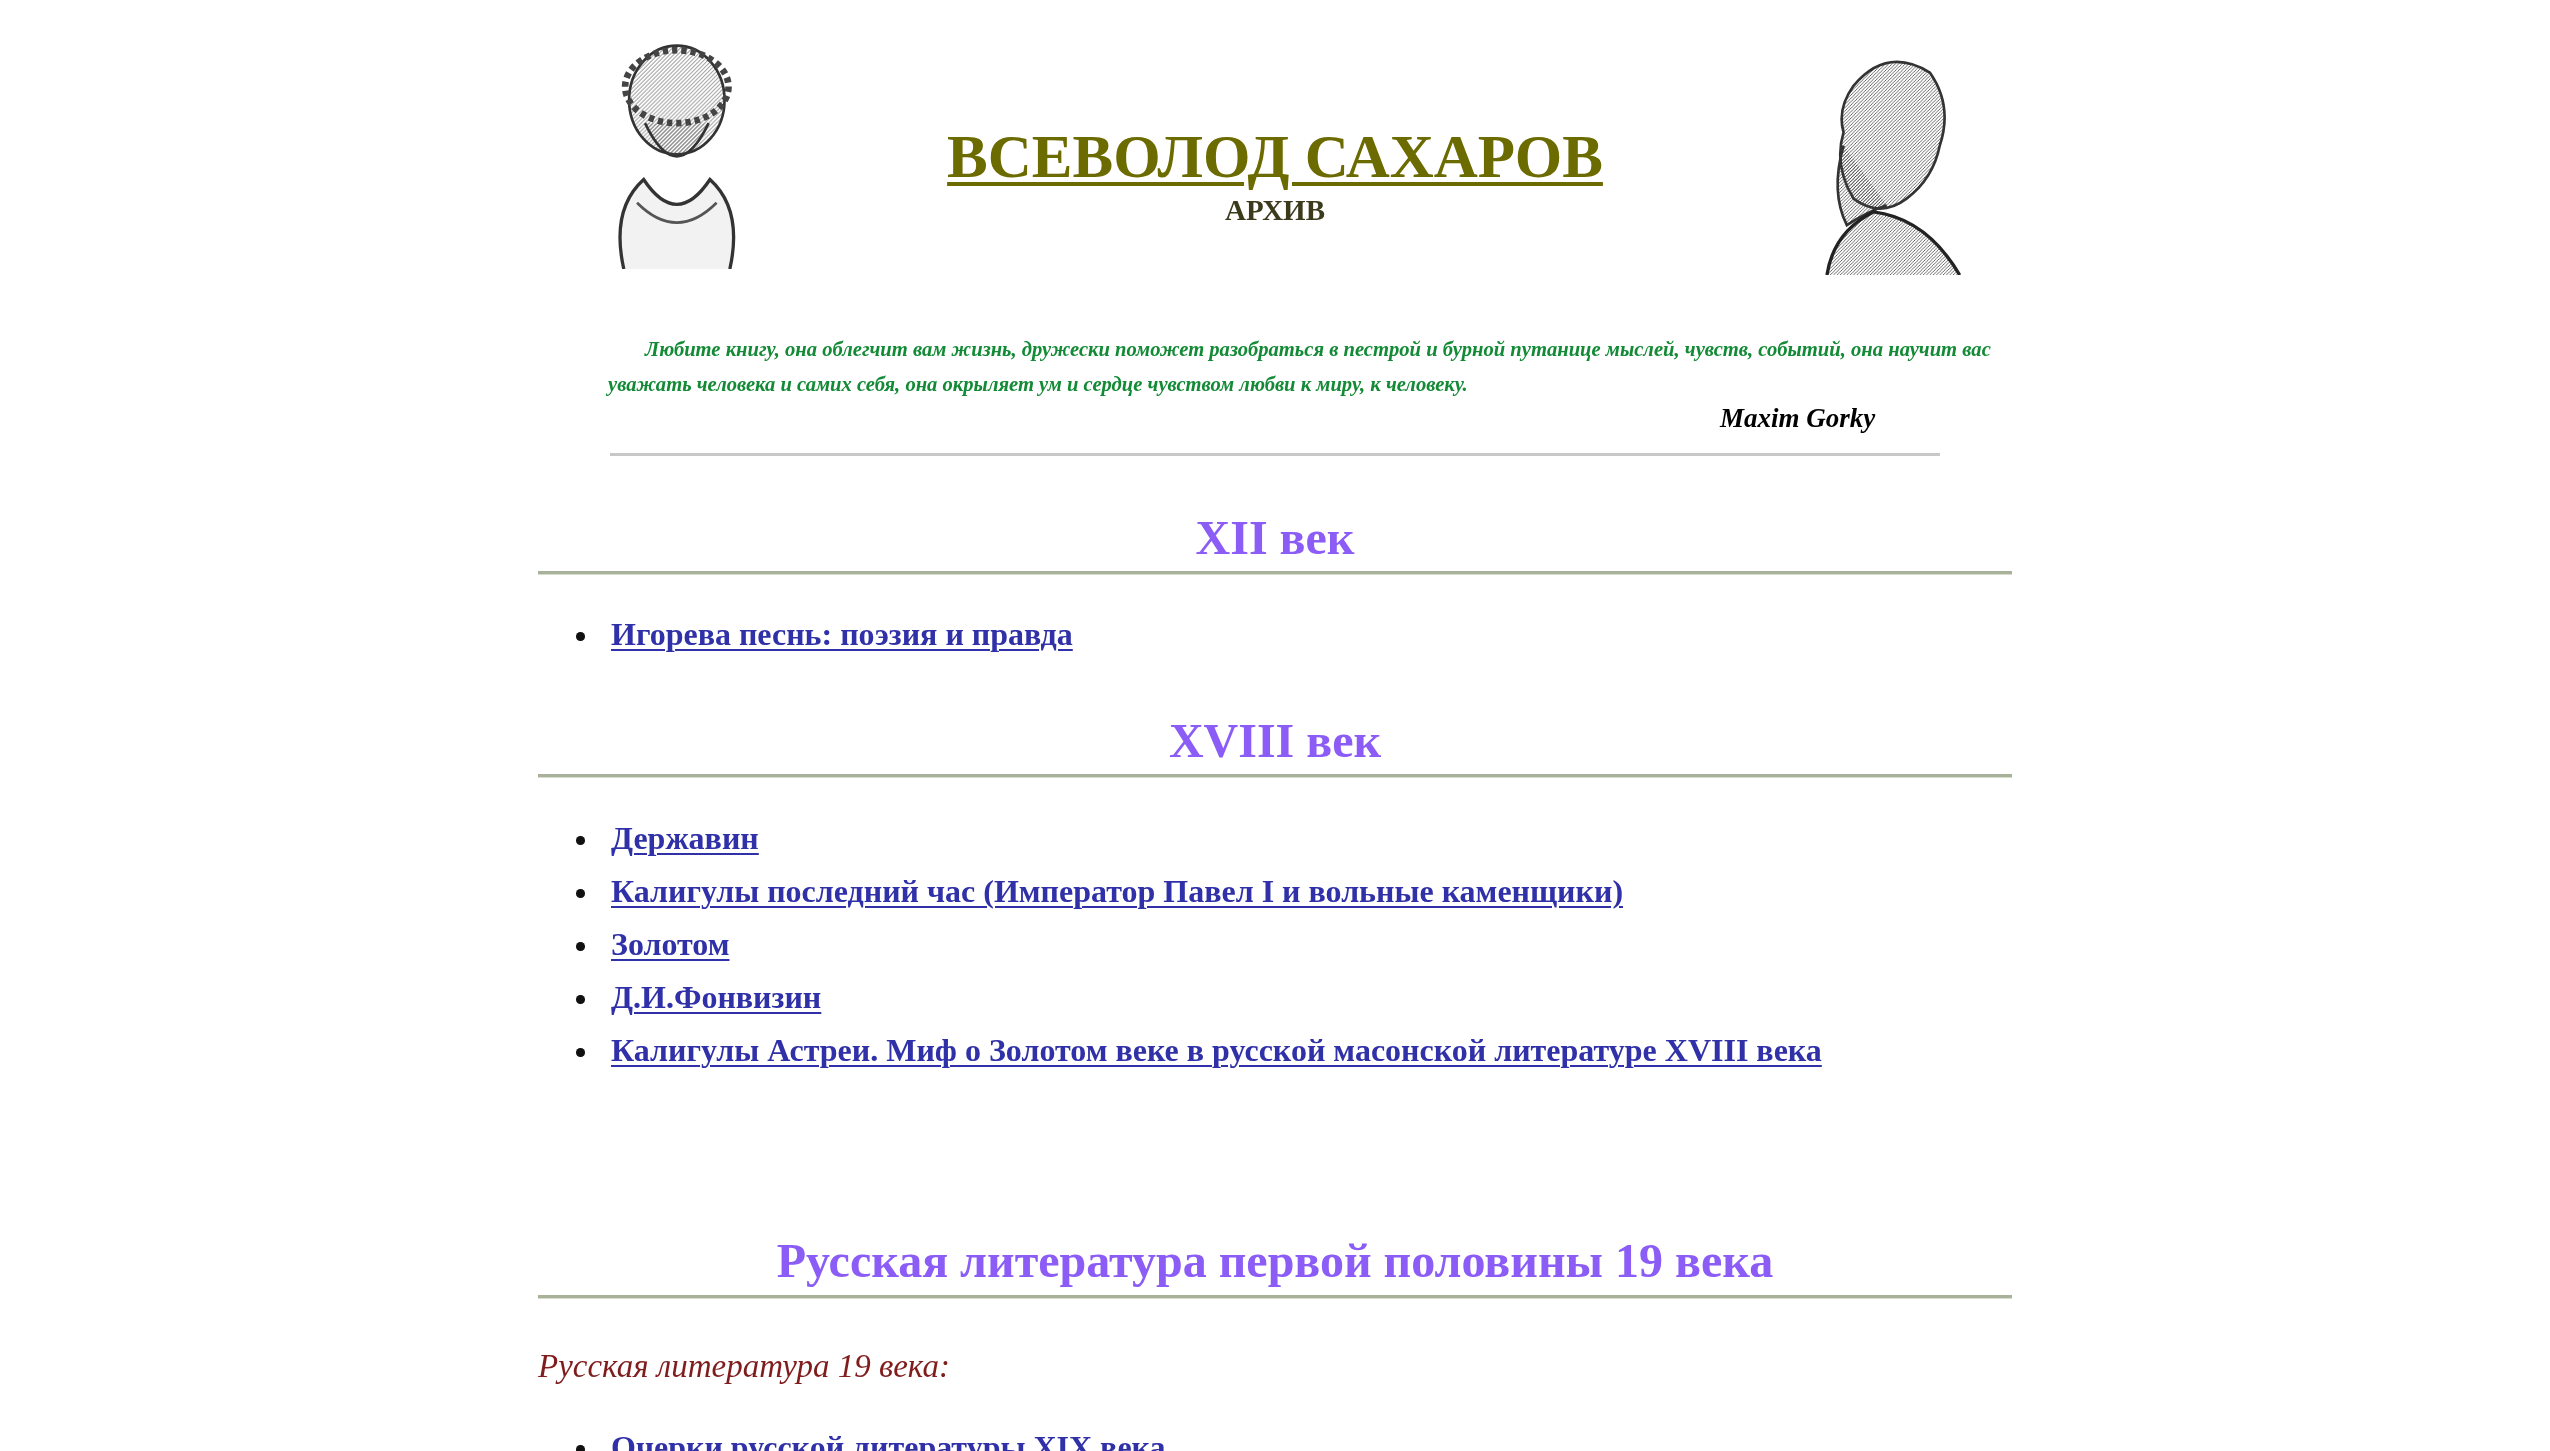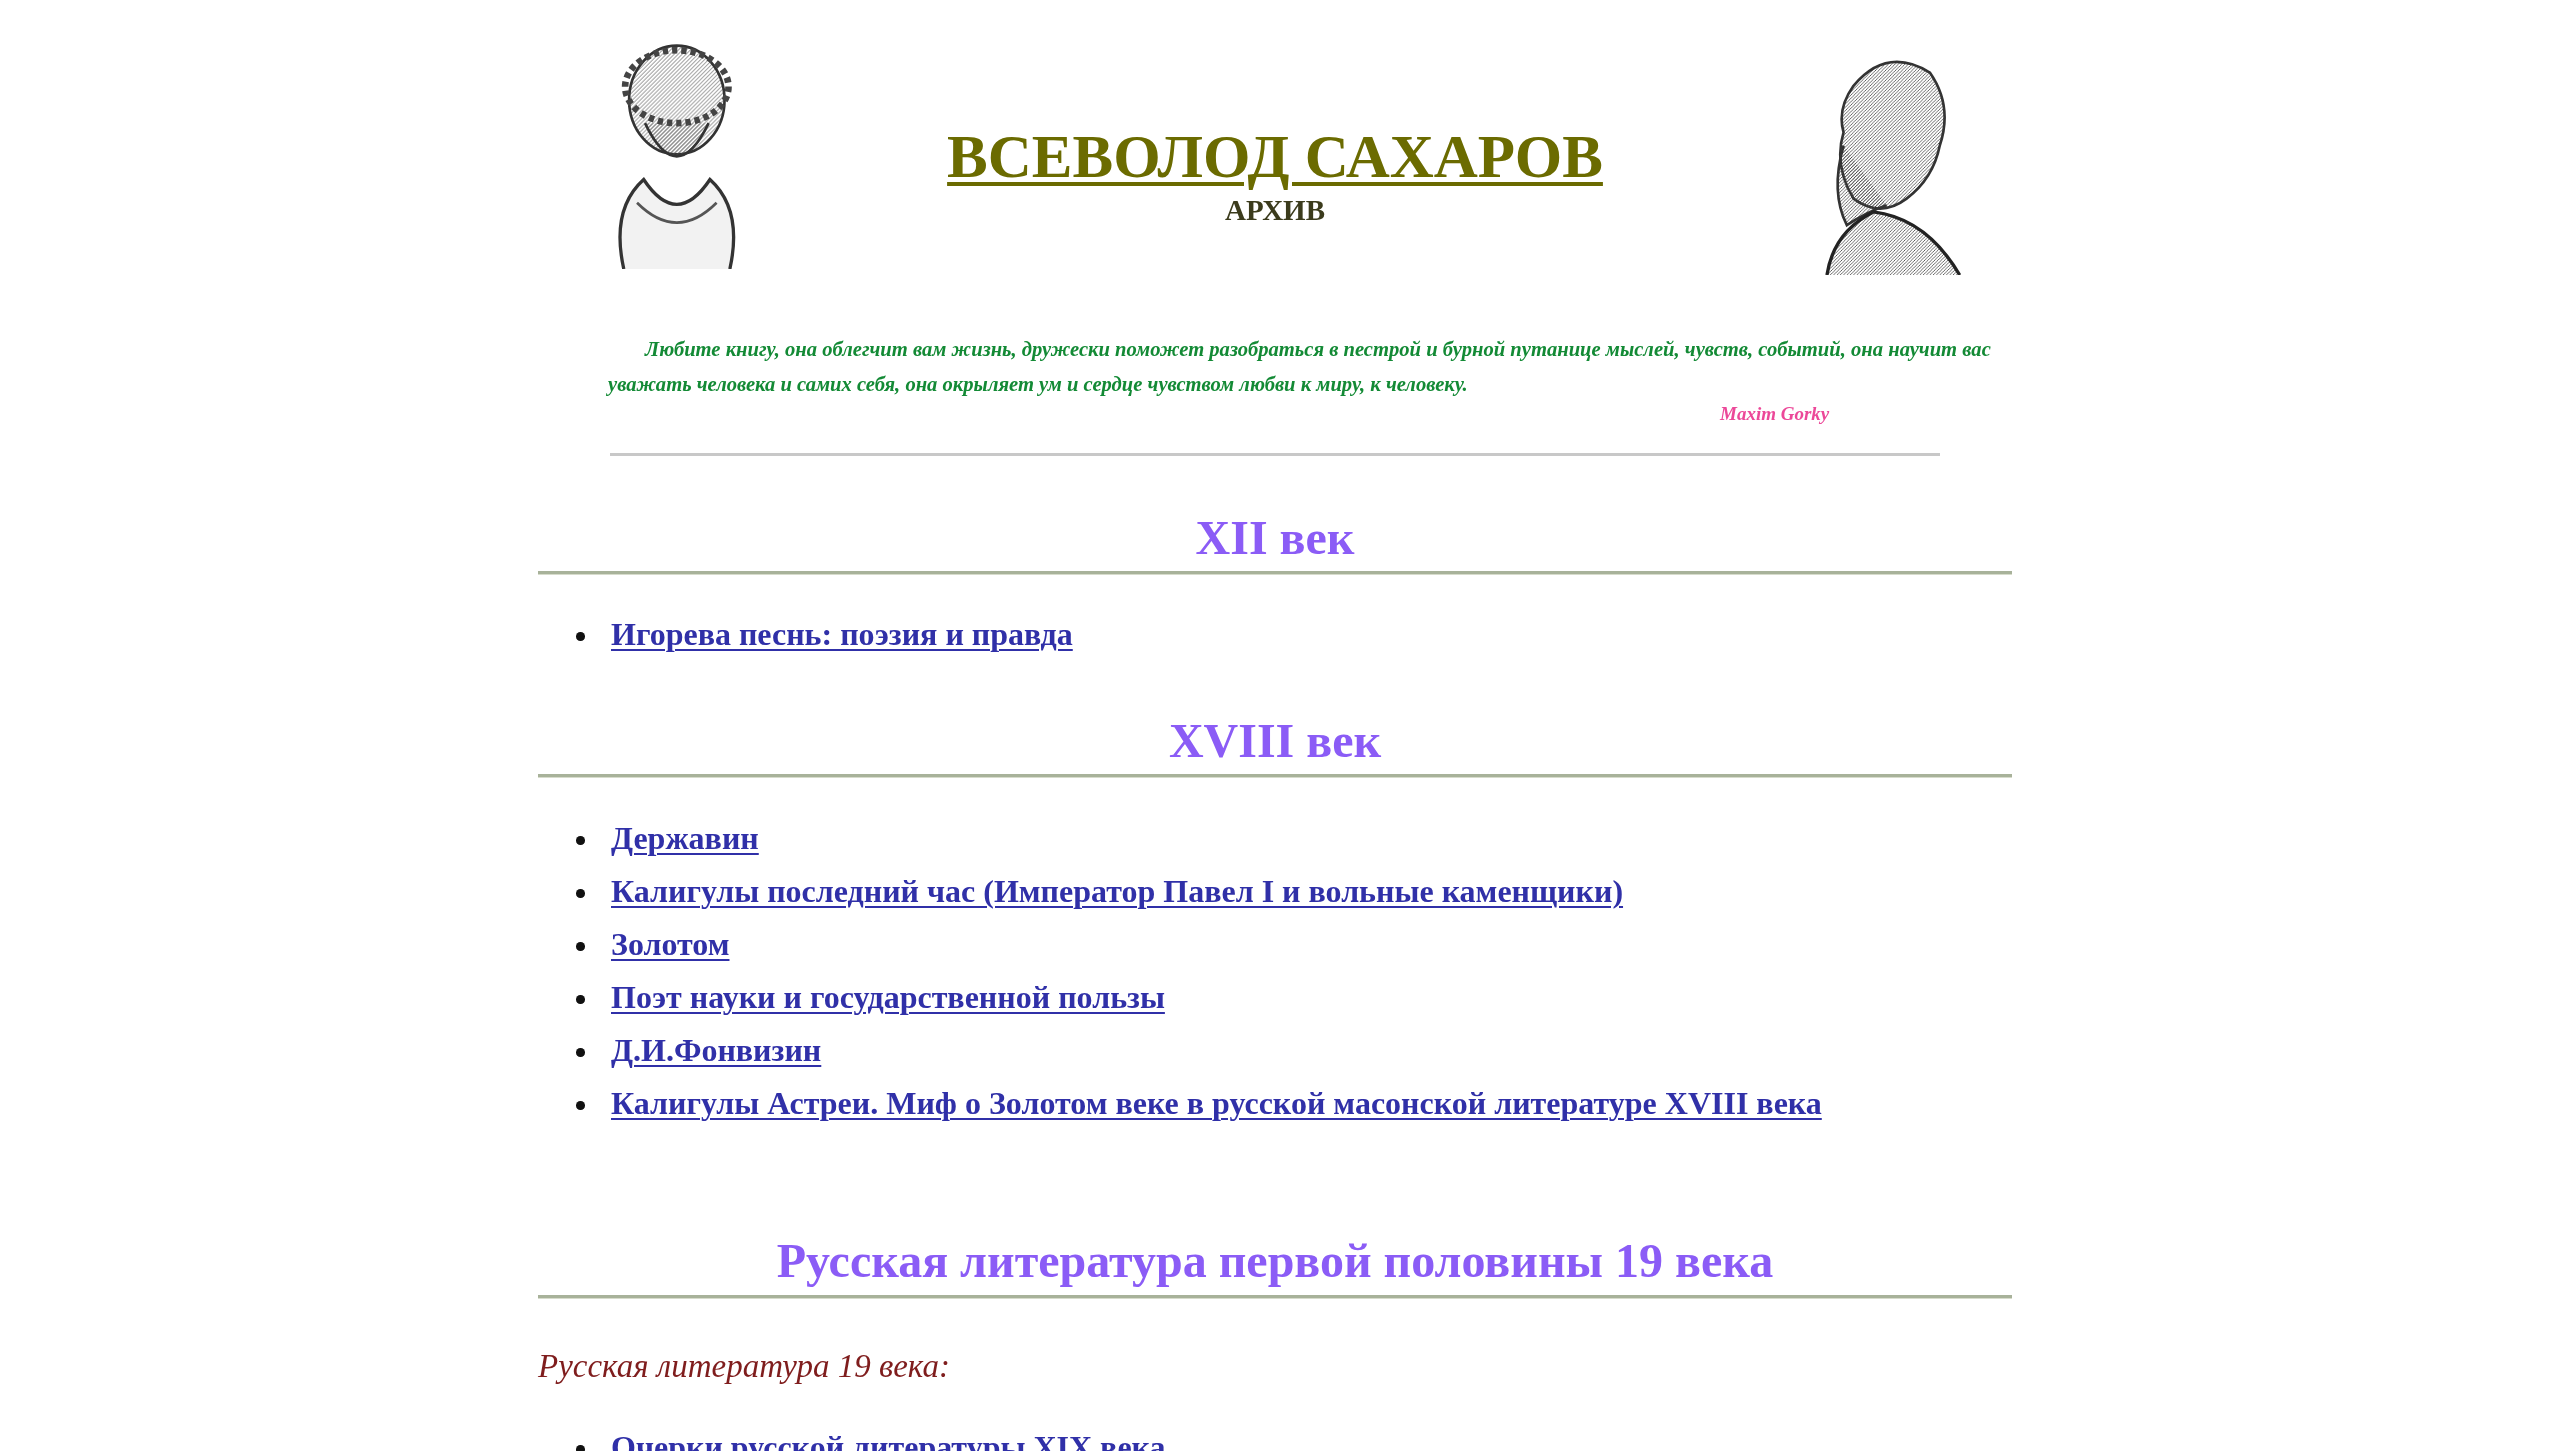--- a/index.html
+++ b/index.html
@@ -9,21 +9,21 @@
   .bust { position:absolute; }
   .bust-left { left:46px; top:37px; width:179px; height:232px; }
   .bust-right { left:1269px; top:46px; width:166px; height:229px; }
   .title-block { position:absolute; left:0; width:1474px; top:120px; text-align:center; }
   .site-title { display:inline-block; font-size:61px; font-weight:bold; color:#6b6b00;
                 text-decoration:underline; text-decoration-thickness:4px; text-underline-offset:5.3px;
                 letter-spacing:0px; line-height:73px; }
   .site-sub { display:block; font-size:29px; font-weight:bold; color:#3b3b1c; line-height:33px; margin-top:1.3px; }
   .quote { position:absolute; left:70px; top:332px; width:1388px; font-style:italic; font-weight:bold;
            color:#138a35; font-size:20.6px; line-height:35px; text-indent:37px; }
-  .quote-sig { position:absolute; left:1182px; top:403px; font-style:italic; font-weight:bold; color:#ec4899; font-size:19px; }
+  .quote-sig { position:absolute; left:1182px; top:403px; font-style:italic; font-weight:bold; color:#000000; font-size:27px; }
   .hr-quote { position:absolute; left:72px; top:453px; width:1330px; height:2.7px; background:#c8c8c8; }
   .section-h { position:absolute; left:0; width:1474px; text-align:center; font-weight:bold; color:#8b5cf6;
                font-size:48px; line-height:53px; }
   .section-hr { position:absolute; left:0; width:1474px; height:3.3px; background:#a8b29a; border-bottom:0.7px solid #d7dccc; }
   ul.links { position:absolute; left:0; margin:0; padding:0 0 0 73px; list-style:none; }
   ul.links li { position:relative; font-size:32px; font-weight:bold; line-height:53px; height:53px; white-space:nowrap; }
   ul.links li::before { content:""; position:absolute; left:-35px; top:24px; width:8.6px; height:8.6px; border-radius:50%; background:#111; }
   ul.links a { color:#3030a8; text-decoration:underline; text-decoration-thickness:2px; text-underline-offset:4px; }
   .subnote { position:absolute; left:0; top:1348px; font-style:italic; font-size:33px; color:#7f1d1d; }
 </style>
@@ -74,21 +74,20 @@
   <ul class="links" style="top:608px;">
     <li><a href="#">Игорева песнь: поэзия и правда</a></li>
   </ul>
 
   <div class="section-h" style="top:714px;">XVIII век</div>
   <div class="section-hr" style="top:774px;"></div>
   <ul class="links" style="top:812px;">
     <li><a href="#">Державин</a></li>
     <li><a href="#">Калигулы последний час (Император Павел I и вольные каменщики)</a></li>
     <li><a href="#">Золотом</a></li>
-    <li><a href="#">Поэт науки и государственной пользы</a></li>
     <li><a href="#">Д.И.Фонвизин</a></li>
     <li><a href="#">Калигулы Астреи. Миф о Золотом веке в русской масонской литературе XVIII века</a></li>
   </ul>
 
   <div class="section-h" style="top:1234px;">Русская литература первой половины 19 века</div>
   <div class="section-hr" style="top:1295px;"></div>
   <div class="subnote">Русская литература 19 века:</div>
   <ul class="links" style="top:1421px;">
     <li><a href="#">Очерки русской литературы XIX века</a></li>
   </ul>

